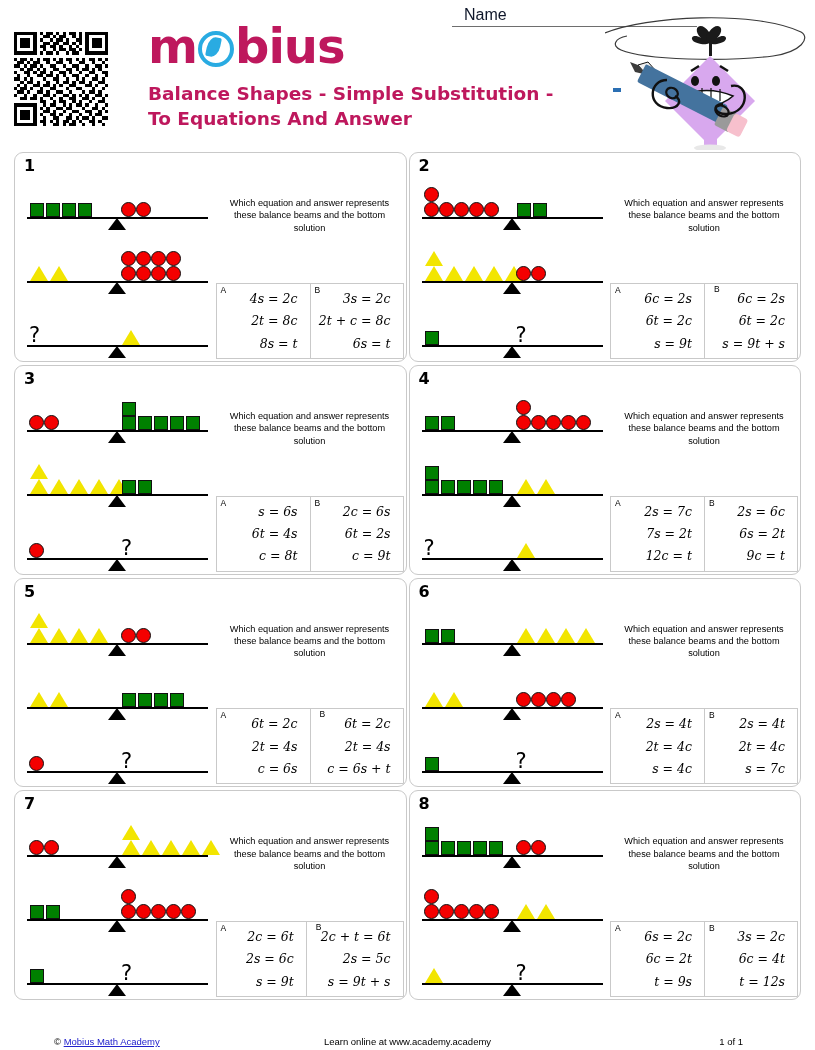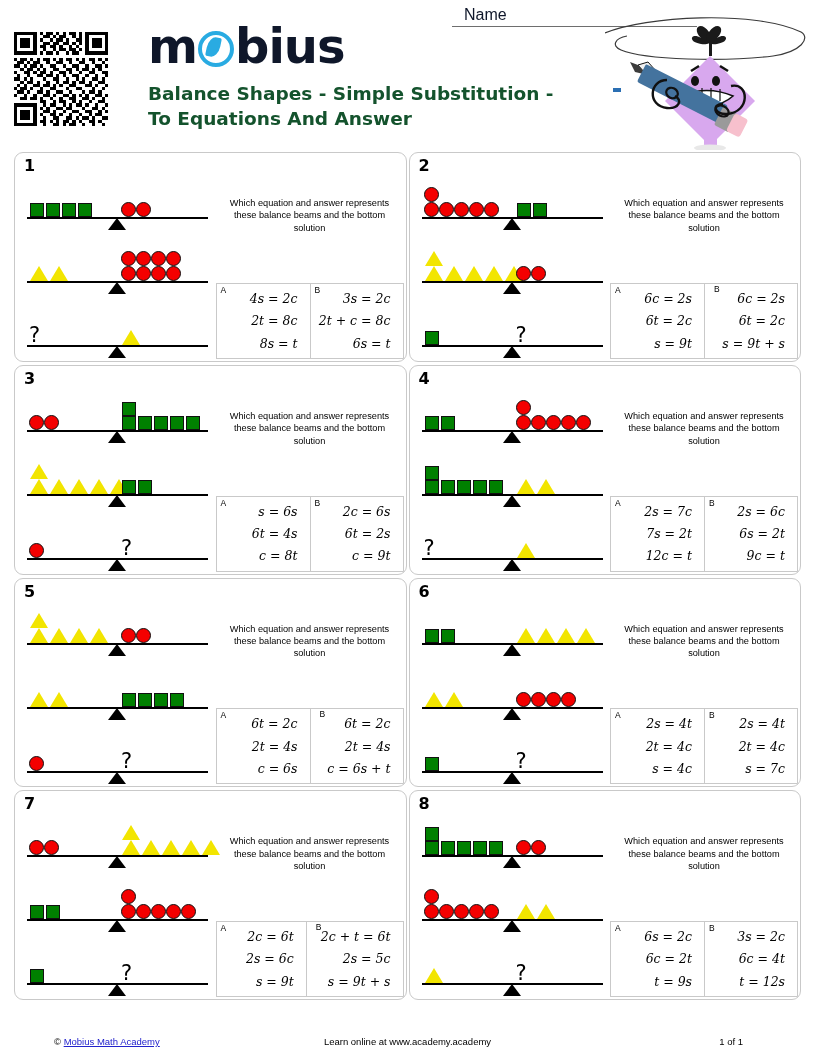--- a/index.html
+++ b/index.html
@@ -11,35 +11,35 @@
     overflow: hidden;
   }
 
   
   .header { position: relative; height: 150px; }
   .qr { position: absolute; left: 14px; top: 18px; width: 94px; height: 122px; }
   .brand { position: absolute; left: 148px; top: 22px; }
   .brand-logo {
     font-family: "DejaVu Sans", sans-serif;
     font-size: 48px; font-weight: 700; letter-spacing: -1px;
-    color: #0f172a; line-height: 1; position: relative;
+    color: #be185d; line-height: 1; position: relative;
   }
   .brand-o {
     display: inline-block; width: 36px; height: 36px; border-radius: 50%;
     background: #ffffff; border: 4px solid #29abe2; position: relative;
     vertical-align: -4px; margin: 0 1px;
   }
   .brand-o::after {
     content: ""; position: absolute; left: 5px; top: 2px;
     width: 13px; height: 20px; background: #29abe2;
     border-radius: 60% 10% 60% 10%; transform: rotate(12deg);
   }
   .worksheet-title {
     margin-top: 12px; font-family: "DejaVu Sans", sans-serif;
-    font-size: 18.5px; font-weight: 700; color: #14532d;
+    font-size: 18.5px; font-weight: 700; color: #be185d;
     line-height: 1.33; max-width: 430px;
   }
   .name-area { position: absolute; left: 452px; top: 6px; width: 250px; }
   .name-label {
     font-size: 16px; color: #0f172a; font-family: "Liberation Sans", sans-serif;
     padding-left: 12px;
   }
   .name-line {
     margin-top: 2px; width: 245px; height: 1px; background: #6e6e6e;
   }

